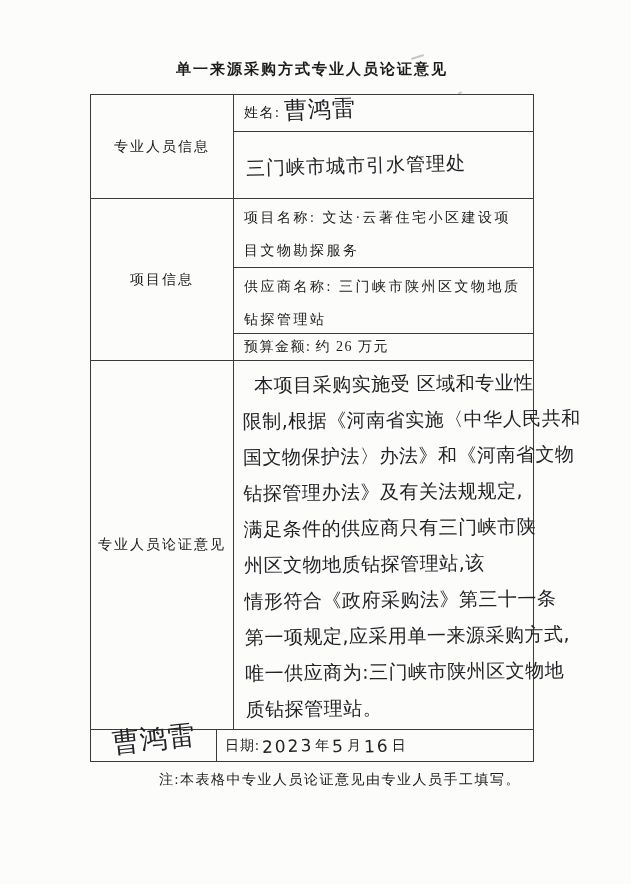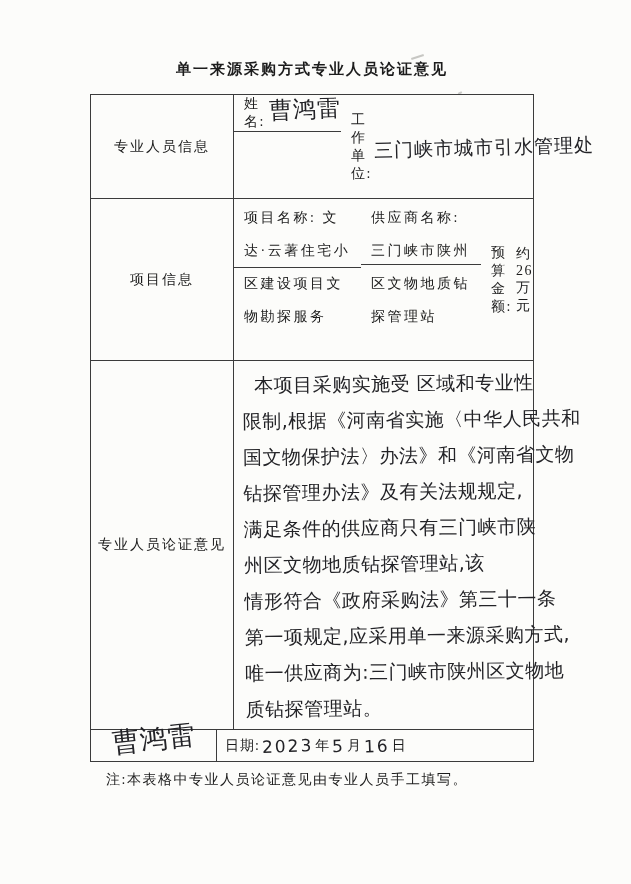--- a/index.html
+++ b/index.html
@@ -19,21 +19,21 @@
     border:1.5px solid #3b3b3b;box-sizing:border-box;
     display:flex;flex-direction:column;background:transparent;
   }
   .section{display:flex;border-bottom:1px solid #3b3b3b;box-sizing:border-box;}
   .section:last-child{border-bottom:none;flex:1;}
   .label-cell{
     width:143px;flex:0 0 143px;border-right:1px solid #3b3b3b;box-sizing:border-box;
     display:flex;align-items:center;justify-content:center;
     font-size:14px;letter-spacing:2px;text-align:center;padding:0 6px;
   }
-  .content-col{flex:1;display:flex;flex-direction:row;min-width:0;}
+  .content-col{flex:1;display:flex;flex-direction:column;min-width:0;}
   .subrow{
     border-bottom:1px solid #3b3b3b;box-sizing:border-box;
     display:flex;align-items:center;padding-left:10px;
     font-size:14px;letter-spacing:1.5px;overflow:visible;
   }
   .subrow:last-child{border-bottom:none;flex:1;}
   .subrow.block{display:block;padding:2px 8px 0 10px;line-height:33px;letter-spacing:2.5px;word-break:break-all;}
   .h37{height:37px;} .h35{height:35px;} .h69{height:69px;} .h66{height:66px;}
   .s1{height:104px;} .s2{height:162px;} .s3{height:369px;}
   .hw{
@@ -52,22 +52,22 @@
     width:126px;flex:0 0 126px;border-right:1px solid #3b3b3b;box-sizing:border-box;
     display:flex;align-items:center;justify-content:center;overflow:visible;
   }
   .hw-sign{font-size:27px;transform:rotate(-6deg);margin-top:-14px;white-space:nowrap;}
   .date-cell{
     flex:1;display:flex;align-items:center;padding-left:8px;
     font-size:14px;letter-spacing:1px;white-space:nowrap;
   }
   .hw-date{font-size:17px;letter-spacing:2px;margin:0 2px;transform:rotate(-2deg);display:inline-block;}
   .footnote{
-    position:absolute;left:106px;top:771px;width:500px;
-    font-size:14px;letter-spacing:1.5px;
+    position:absolute;left:90px;top:771px;width:500px;
+    font-size:14px;letter-spacing:1.5px;text-align:center;
   }
   .artifact{position:absolute;background:#9a9a96;}
   .artifact.dash{left:411px;top:56px;width:13px;height:2px;transform:rotate(-18deg);opacity:.55;}
   .artifact.dot{left:458px;top:92px;width:4px;height:2px;transform:rotate(-25deg);opacity:.5;}
 </style>
 </head>
 <body>
 
 <div class="title">单一来源采购方式专业人员论证意见</div>
 
@@ -77,21 +77,20 @@
 <div class="form-table">
 
   <div class="section s1">
     <div class="label-cell">专业人员信息</div>
     <div class="content-col">
       <div class="subrow h37">
         <span>姓名:</span>
         <span class="hw hw-name">曹鸿雷</span>
       </div>
       <div class="subrow">
-        <span>工作单位:</span>
         <span class="hw hw-unit">三门峡市城市引水管理处</span>
       </div>
     </div>
   </div>
 
   <div class="section s2">
     <div class="label-cell">项目信息</div>
     <div class="content-col">
       <div class="subrow block h69">
         <span>项目名称:</span>

